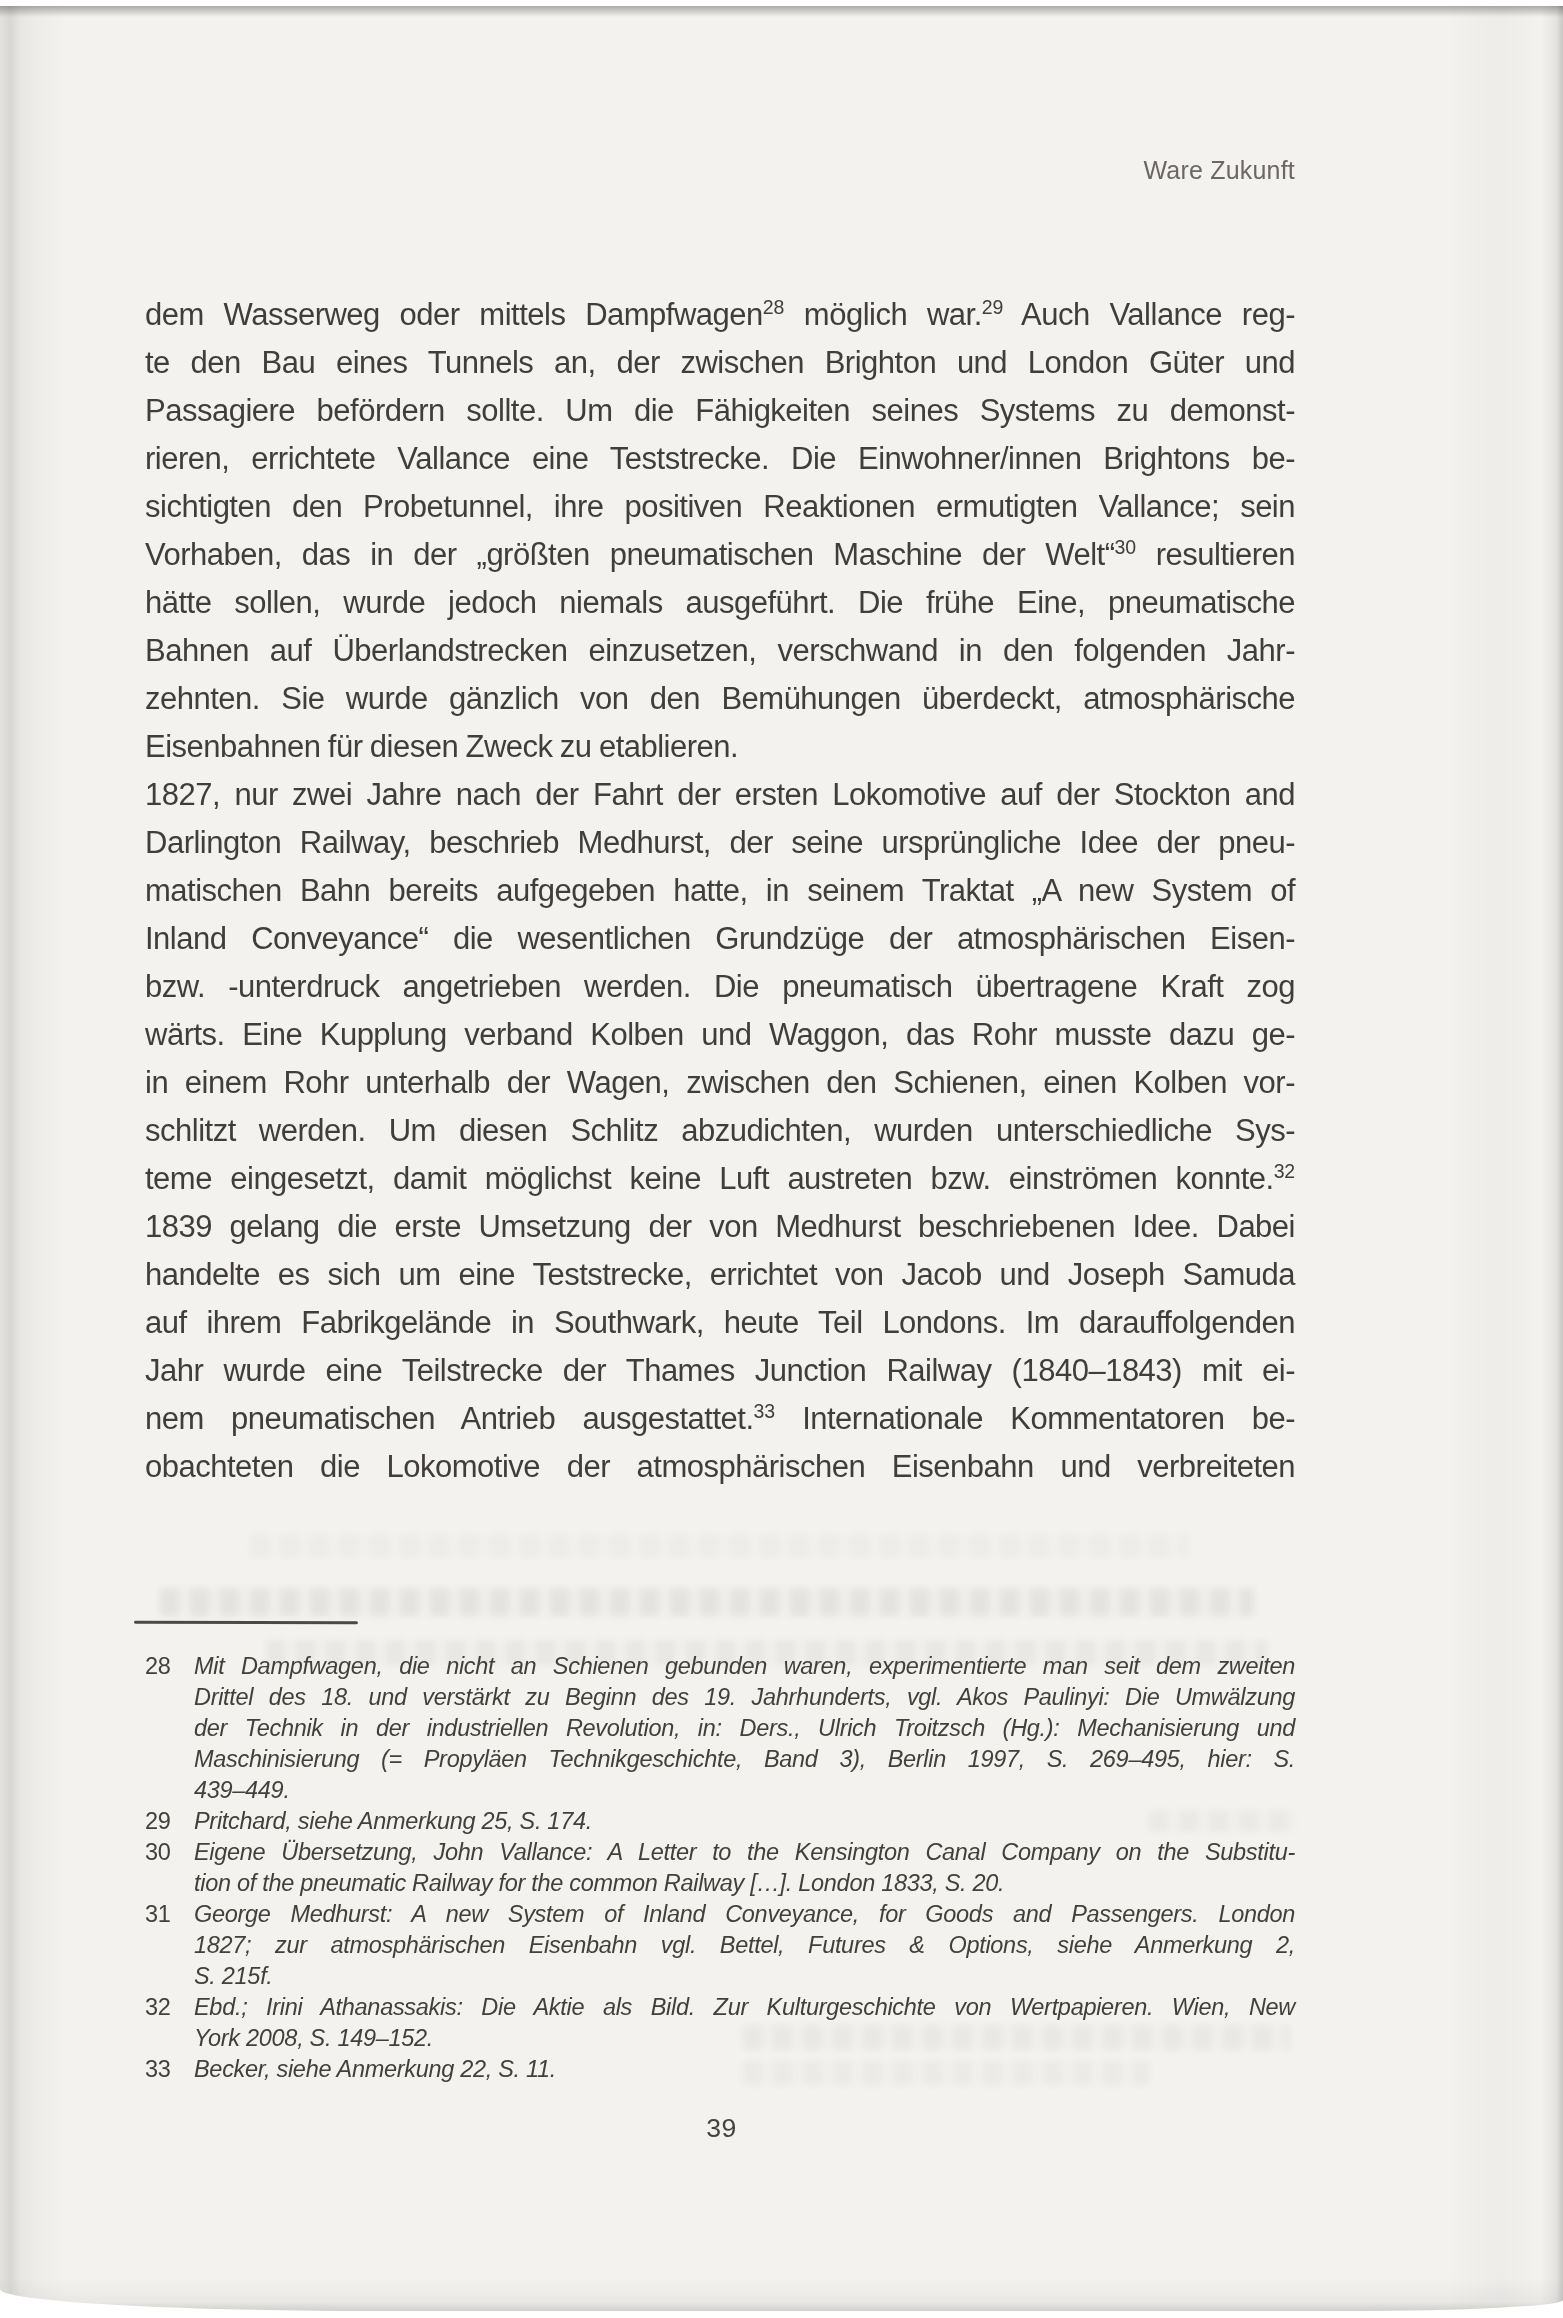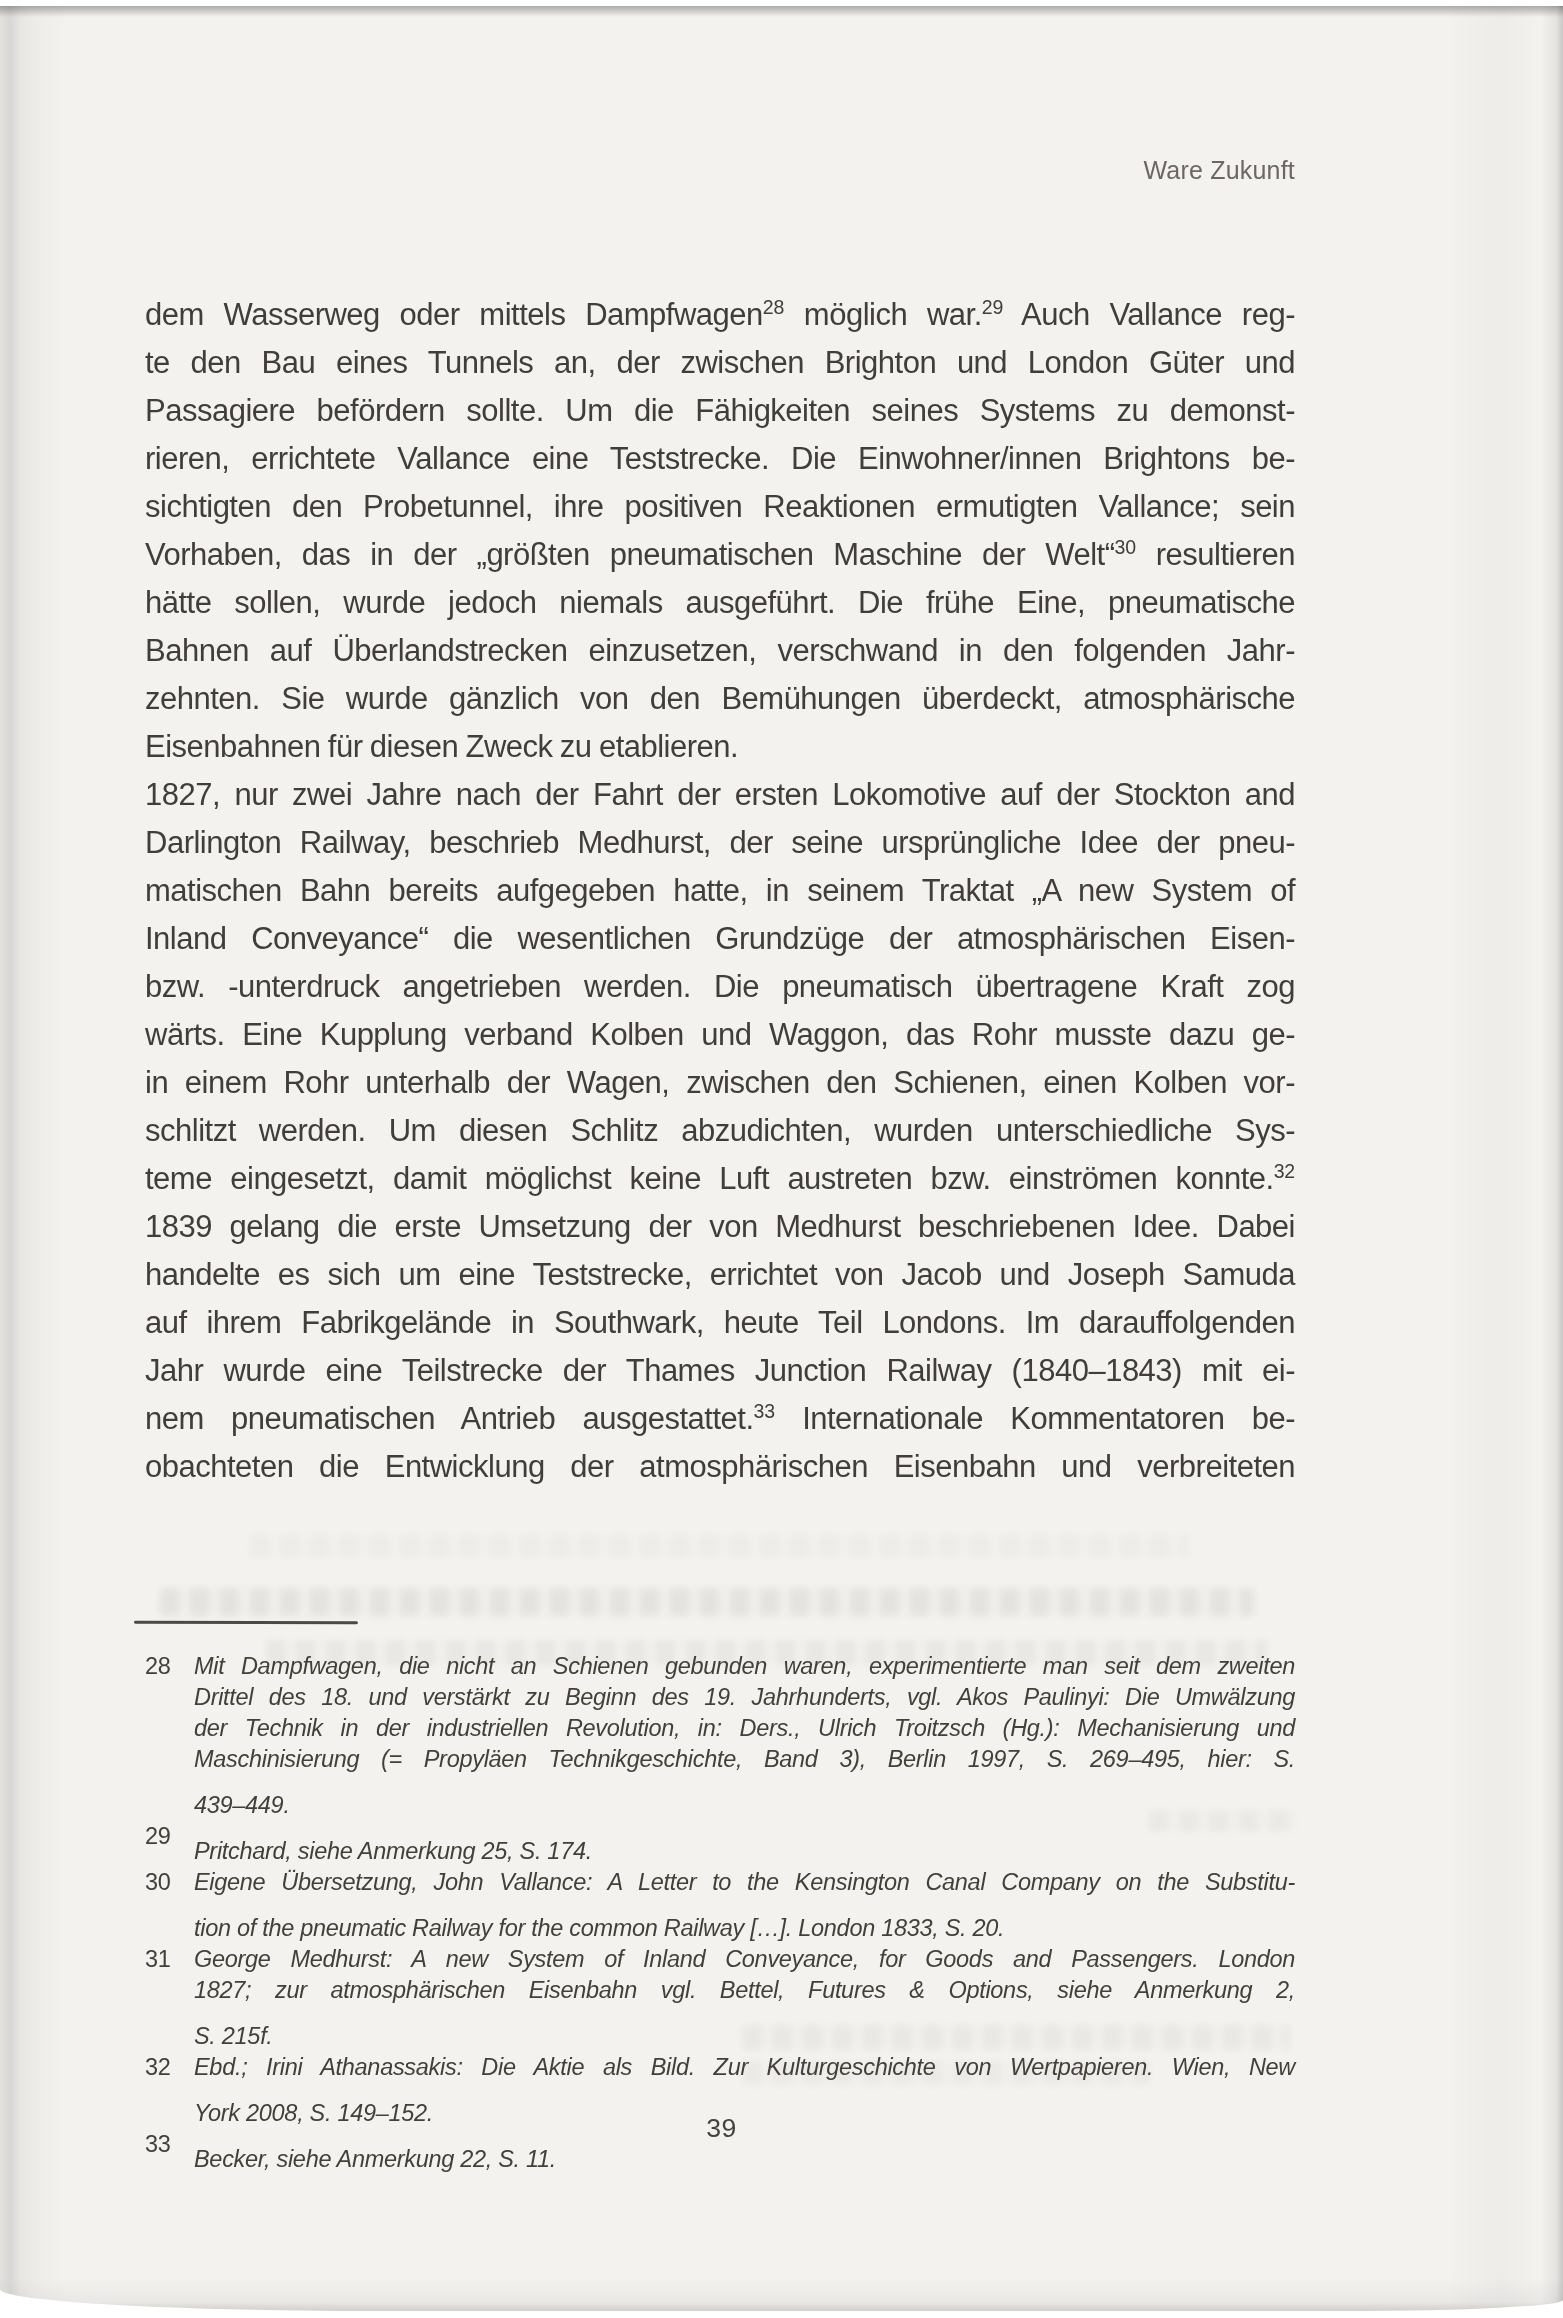--- a/index.html
+++ b/index.html
@@ -47,21 +47,21 @@
   .footnotes{position:absolute;left:145px;top:1651px;width:1150px;color:#434039;}
   .fn-row{display:flex;align-items:flex-start;}
   .fn-num{
     flex:0 0 49px;font-size:23.5px;line-height:31px;letter-spacing:-0.2px;
   }
   .fn-text{flex:1;font-style:italic;}
   .fn-line{
     font-size:23.5px;line-height:31px;letter-spacing:-0.3px;
     text-align:justify;text-align-last:justify;
   }
-  .fn-line.last{text-align-last:left;margin-top:15px;}
+  .fn-line.last{text-align-last:left;}
   .page-number{
     position:absolute;left:145px;top:2112px;width:1153px;
     text-align:center;font-size:26.6px;line-height:33px;color:#45423f;letter-spacing:0.4px;
   }
   .ghost{
     position:absolute;
     background:repeating-linear-gradient(90deg,
       rgba(112,107,102,0.14) 0px, rgba(112,107,102,0.14) 19px,
       rgba(112,107,102,0.03) 19px, rgba(112,107,102,0.03) 30px);
     filter:blur(3.1px);border-radius:3.1px;
@@ -95,21 +95,21 @@
         <div class="body-line">bzw. -unterdruck angetrieben werden. Die pneumatisch übertragene Kraft zog</div>
         <div class="body-line">wärts. Eine Kupplung verband Kolben und Waggon, das Rohr musste dazu ge-</div>
         <div class="body-line">in einem Rohr unterhalb der Wagen, zwischen den Schienen, einen Kolben vor-</div>
         <div class="body-line">schlitzt werden. Um diesen Schlitz abzudichten, wurden unterschiedliche Sys-</div>
         <div class="body-line">teme eingesetzt, damit möglichst keine Luft austreten bzw. einströmen konnte.<sup>32</sup></div>
         <div class="body-line">1839 gelang die erste Umsetzung der von Medhurst beschriebenen Idee. Dabei</div>
         <div class="body-line">handelte es sich um eine Teststrecke, errichtet von Jacob und Joseph Samuda</div>
         <div class="body-line">auf ihrem Fabrikgelände in Southwark, heute Teil Londons. Im darauffolgenden</div>
         <div class="body-line">Jahr wurde eine Teilstrecke der Thames Junction Railway (1840–1843) mit ei-</div>
         <div class="body-line">nem pneumatischen Antrieb ausgestattet.<sup>33</sup> Internationale Kommentatoren be-</div>
-        <div class="body-line">obachteten die Entwicklung der atmosphärischen Eisenbahn und verbreiteten</div>
+        <div class="body-line">obachteten die Lokomotive der atmosphärischen Eisenbahn und verbreiteten</div>
       </div>
 
     <div class="ghost" style="top:1534px;left:250px;width:938px;height:23.5px;opacity:.30;"></div>
     <div class="ghost" style="top:1588px;left:160px;width:1094px;height:28px;opacity:.75;"></div>
     <div class="ghost" style="top:1640px;left:266px;width:1001px;height:25px;opacity:.55;"></div>
     <div class="ghost" style="top:1810px;left:1149px;width:149px;height:22px;opacity:.45;"></div>
     <div class="ghost" style="top:2025px;left:743px;width:547px;height:25px;opacity:.50;"></div>
     <div class="ghost" style="top:2061px;left:743px;width:407px;height:23.5px;opacity:.40;"></div>
 
     <div class="fn-rule"></div>

